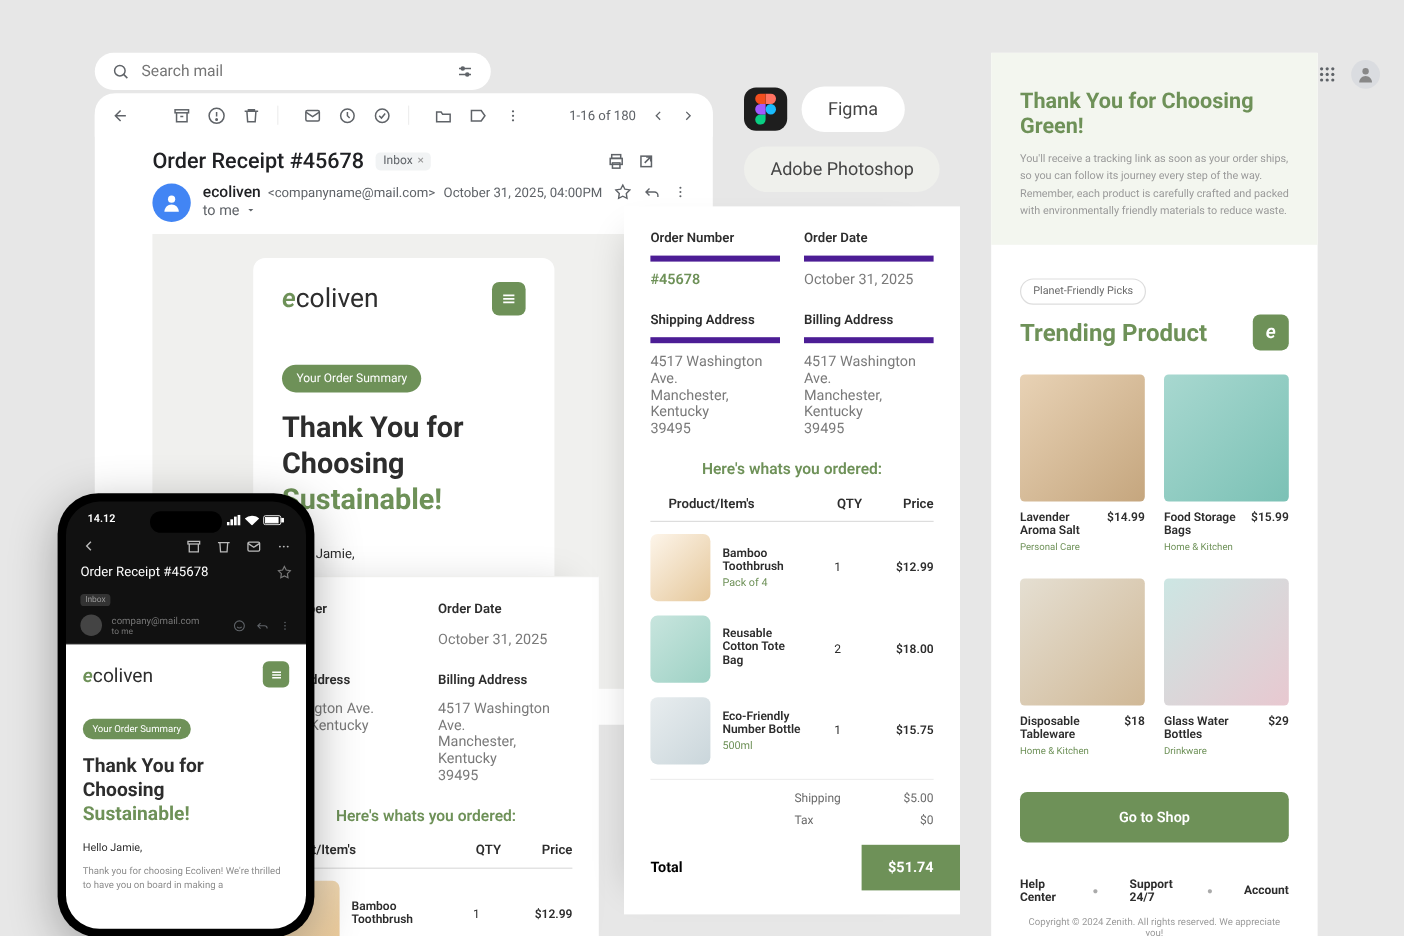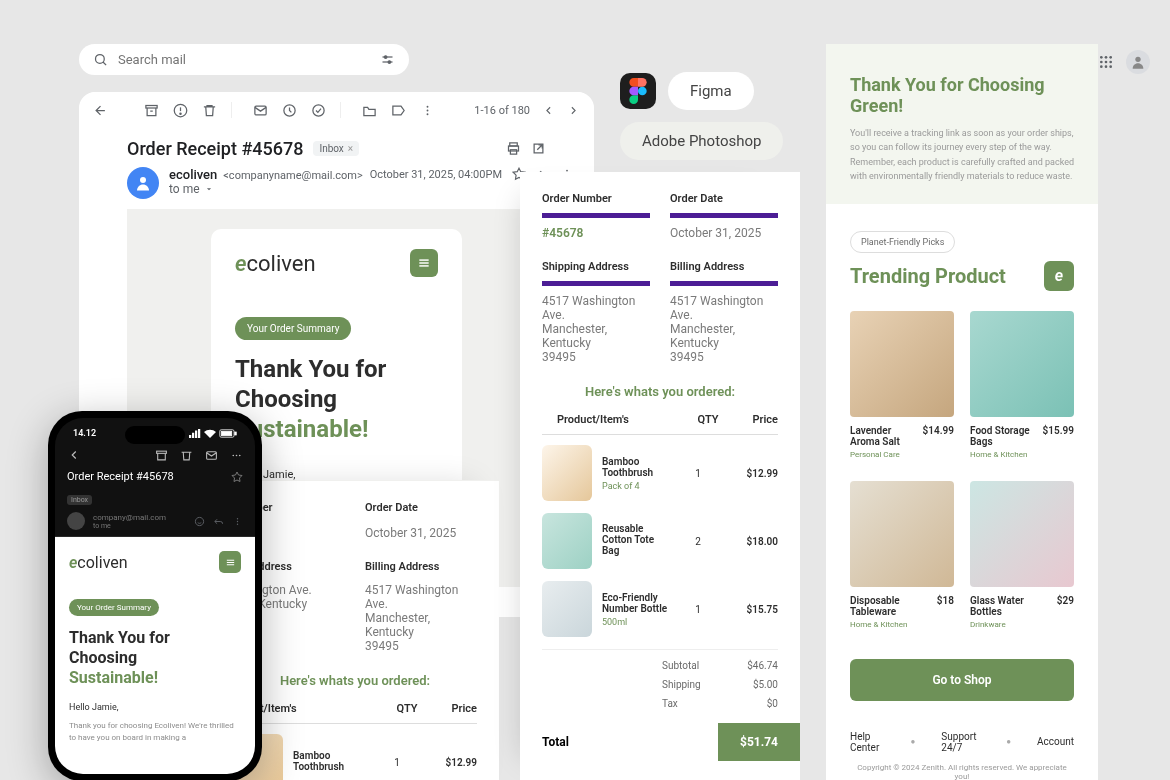--- a/index.html
+++ b/index.html
@@ -67,21 +67,21 @@
 .chip-outline { display: inline-block; border: 1px solid #ddd; padding: 5px 10px; border-radius: 12px; font-size: 9px; color: #6a6a6a; margin-bottom: 8px; }
 .trending-row { display: flex; justify-content: space-between; align-items: center; margin-bottom: 20px; }
 .trending-title { color: #6e9158; font-size: 20px; font-weight: 700; }
 .brand-badge { width: 30px; height: 30px; border-radius: 6px; background: #6e9158; color: #fff; display: flex; align-items: center; justify-content: center; font-style: italic; font-weight: 600; }
 .prod-grid { display: grid; grid-template-columns: 1fr 1fr; gap: 22px 16px; margin-bottom: 30px; }
 .grid-card { }
 .grid-img { width: 100%; height: 106px; border-radius: 4px; margin-bottom: 8px; }
 .grid-name-row { display: flex; justify-content: space-between; font-size: 10px; font-weight: 600; color: #2d2d2d; margin-bottom: 3px; }
 .grid-cat { font-size: 8px; color: #6e9158; }
 .cta-btn { background: #6e9158; color: #fff; text-align: center; padding: 14px; border-radius: 6px; font-size: 12px; font-weight: 600; margin-bottom: 30px; }
-.footer-links { display: flex; justify-content: center; gap: 26px; font-size: 10px; color: #2d2d2d; font-weight: 400; margin-bottom: 10px; align-items: center; }
+.footer-links { display: flex; justify-content: center; gap: 26px; font-size: 10px; color: #2d2d2d; font-weight: 700; margin-bottom: 10px; align-items: center; }
 .dot { color: #aaa; font-size: 8px; }
 .copyright { font-size: 8px; color: #9a9a9a; text-align: center; margin-bottom: 10px; }
 .phone { position: absolute; left: 48px; top: 411px; width: 214px; height: 370px; background: #000; border-radius: 34px; padding: 7px; box-shadow: 0 10px 40px rgba(0,0,0,0.3); }
 .phone-screen { width: 100%; height: 100%; border-radius: 28px; overflow: hidden; background: #111; position: relative; }
 .notch { position: absolute; top: 8px; left: 50%; transform: translateX(-50%); width: 60px; height: 18px; background: #000; border-radius: 12px; z-index: 5; }
 .phone-status { display: flex; justify-content: space-between; padding: 10px 18px 4px; font-size: 9px; color: #fff; font-weight: 600; }
 .phone-mail-header { padding: 6px 12px; display: flex; justify-content: space-between; align-items: center; }
 .phone-mail-header .icon { color: #bbb; }
 .phone-subject { color: #fff; font-size: 11px; padding: 2px 12px 4px; }
 .phone-chip { font-size: 7px; background: #333; color: #999; padding: 1px 4px; border-radius: 3px; margin-left: 12px; display: inline-block; }
@@ -149,21 +149,21 @@
       </svg>
     </span>
   <span class="avatar-circle">
       <svg width="16" height="16" viewBox="0 0 24 24" fill="#888">
         <circle cx="12" cy="8" r="4"></circle>
         <path d="M4 22c0-4.4 3.6-8 8-8s8 3.6 8 8"></path>
       </svg>
     </span>
 </div>
 
-<div class="gmail-panel" style="top:92px;">
+<div class="gmail-panel" style="top:78px;">
   <div class="gmail-toolbar">
     <div class="toolbar-left">
       <span class="icon">
           <svg width="15" height="15" viewBox="0 0 24 24" fill="none" stroke="currentColor" stroke-width="2">
             <path d="M19 12H5M12 5l-7 7 7 7"></path>
           </svg>
         </span>
       <span style="width:8px"></span>
       <span class="icon">
           <svg width="15" height="15" viewBox="0 0 24 24" fill="none" stroke="currentColor" stroke-width="2">
@@ -403,24 +403,20 @@
   <div class="prod-row">
     <div class="prod-img bottle" style="background:linear-gradient(135deg,#e8edef,#cad6db)"></div>
     <div class="prod-info">
       <div class="prod-name">Eco-Friendly Number Bottle</div>
       <div class="prod-sub">500ml</div>
     </div>
     <div class="prod-qty">1</div>
     <div class="prod-price">$15.75</div>
   </div>
   <div style="border-top:1px solid #eee; margin-top:4px; padding-top:6px">
-    <div class="sum-line">
-        <span>Subtotal</span>
-        <span>$46.74</span>
-      </div>
     <div class="sum-line">
         <span>Shipping</span>
         <span>$5.00</span>
       </div>
     <div class="sum-line">
         <span>Tax</span>
         <span>$0</span>
       </div>
   </div>
   <div class="total-bar">

